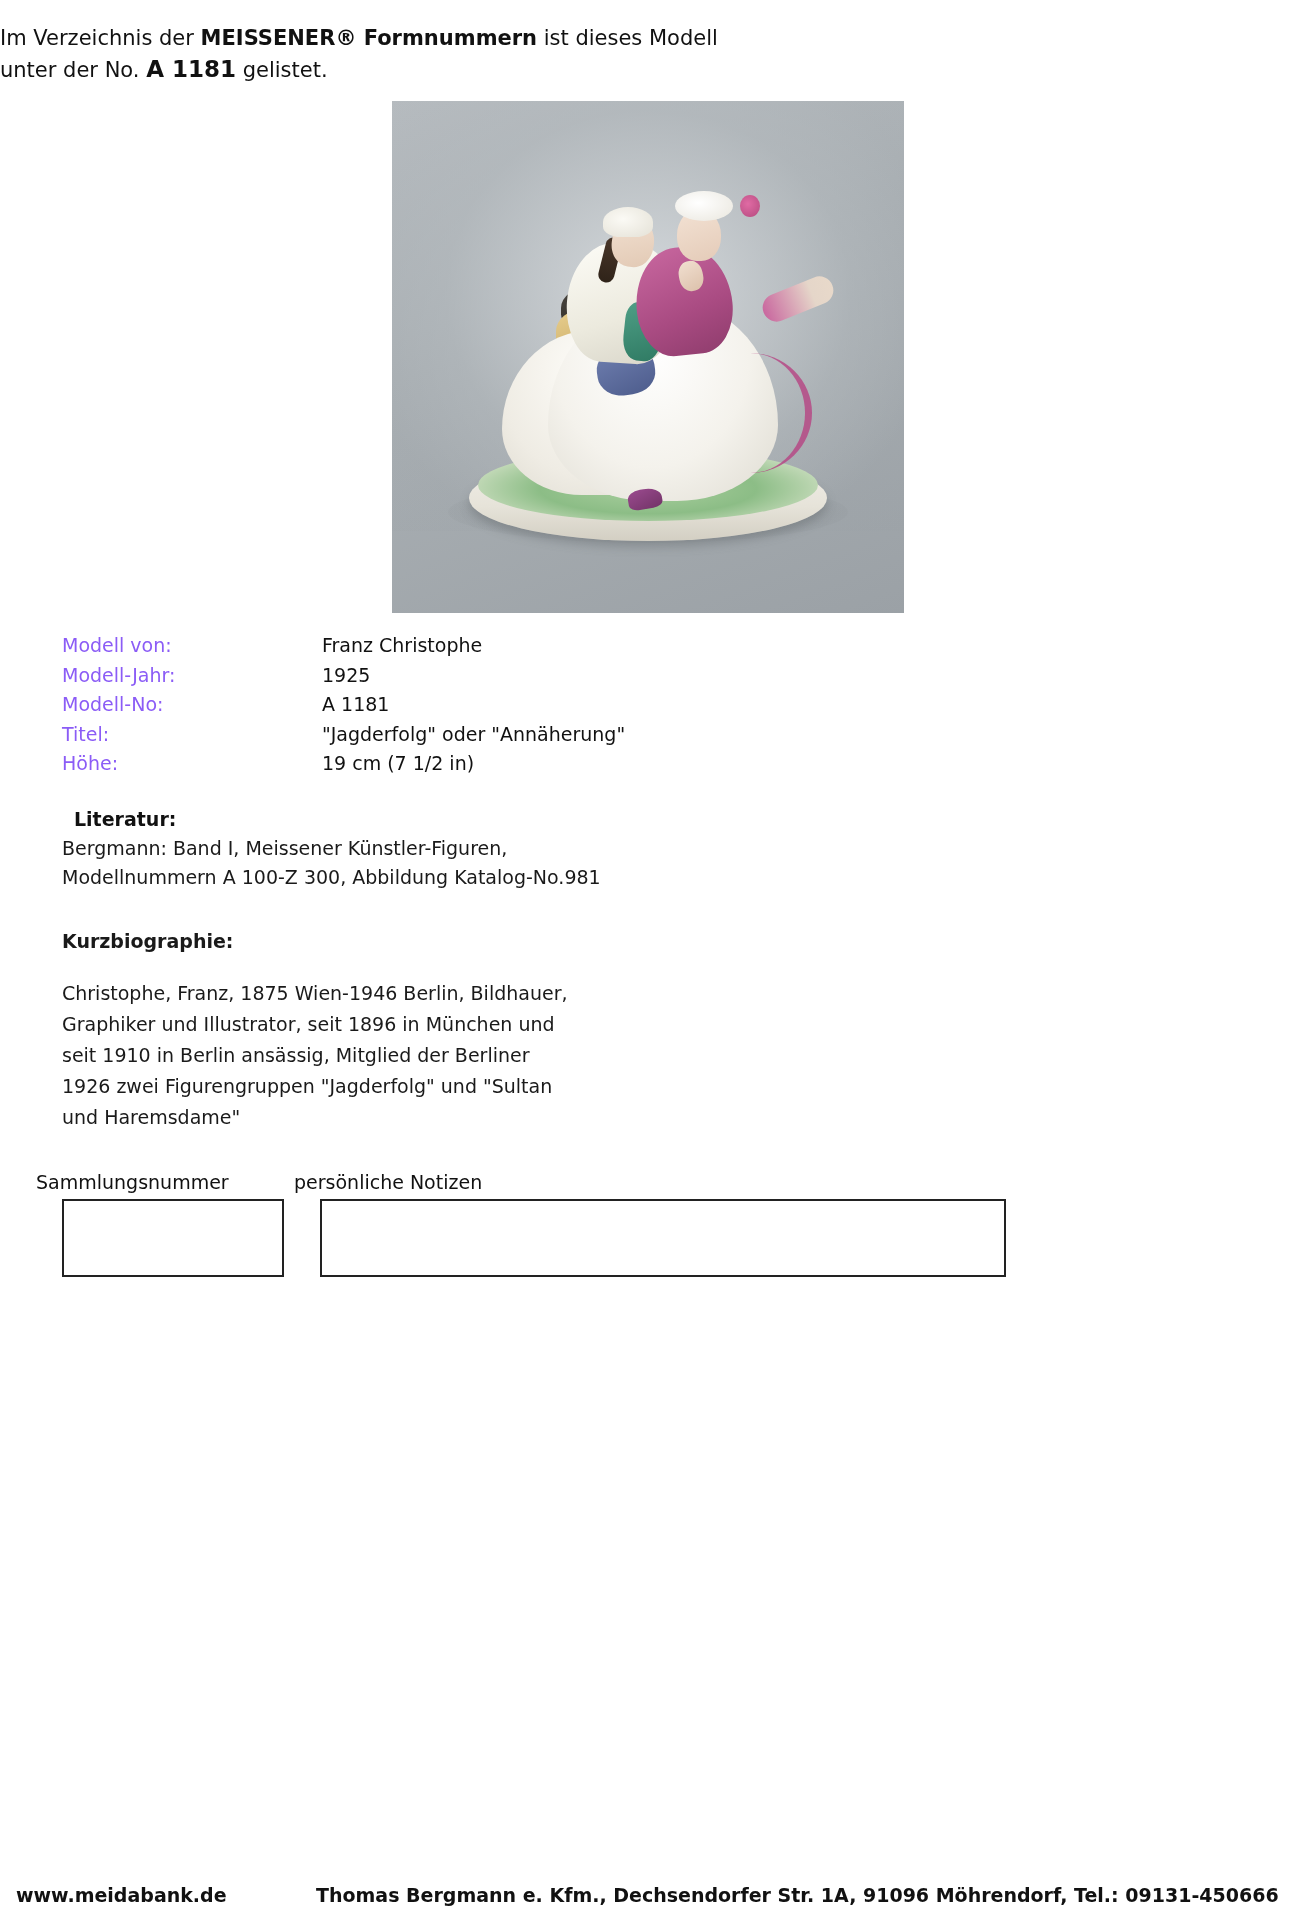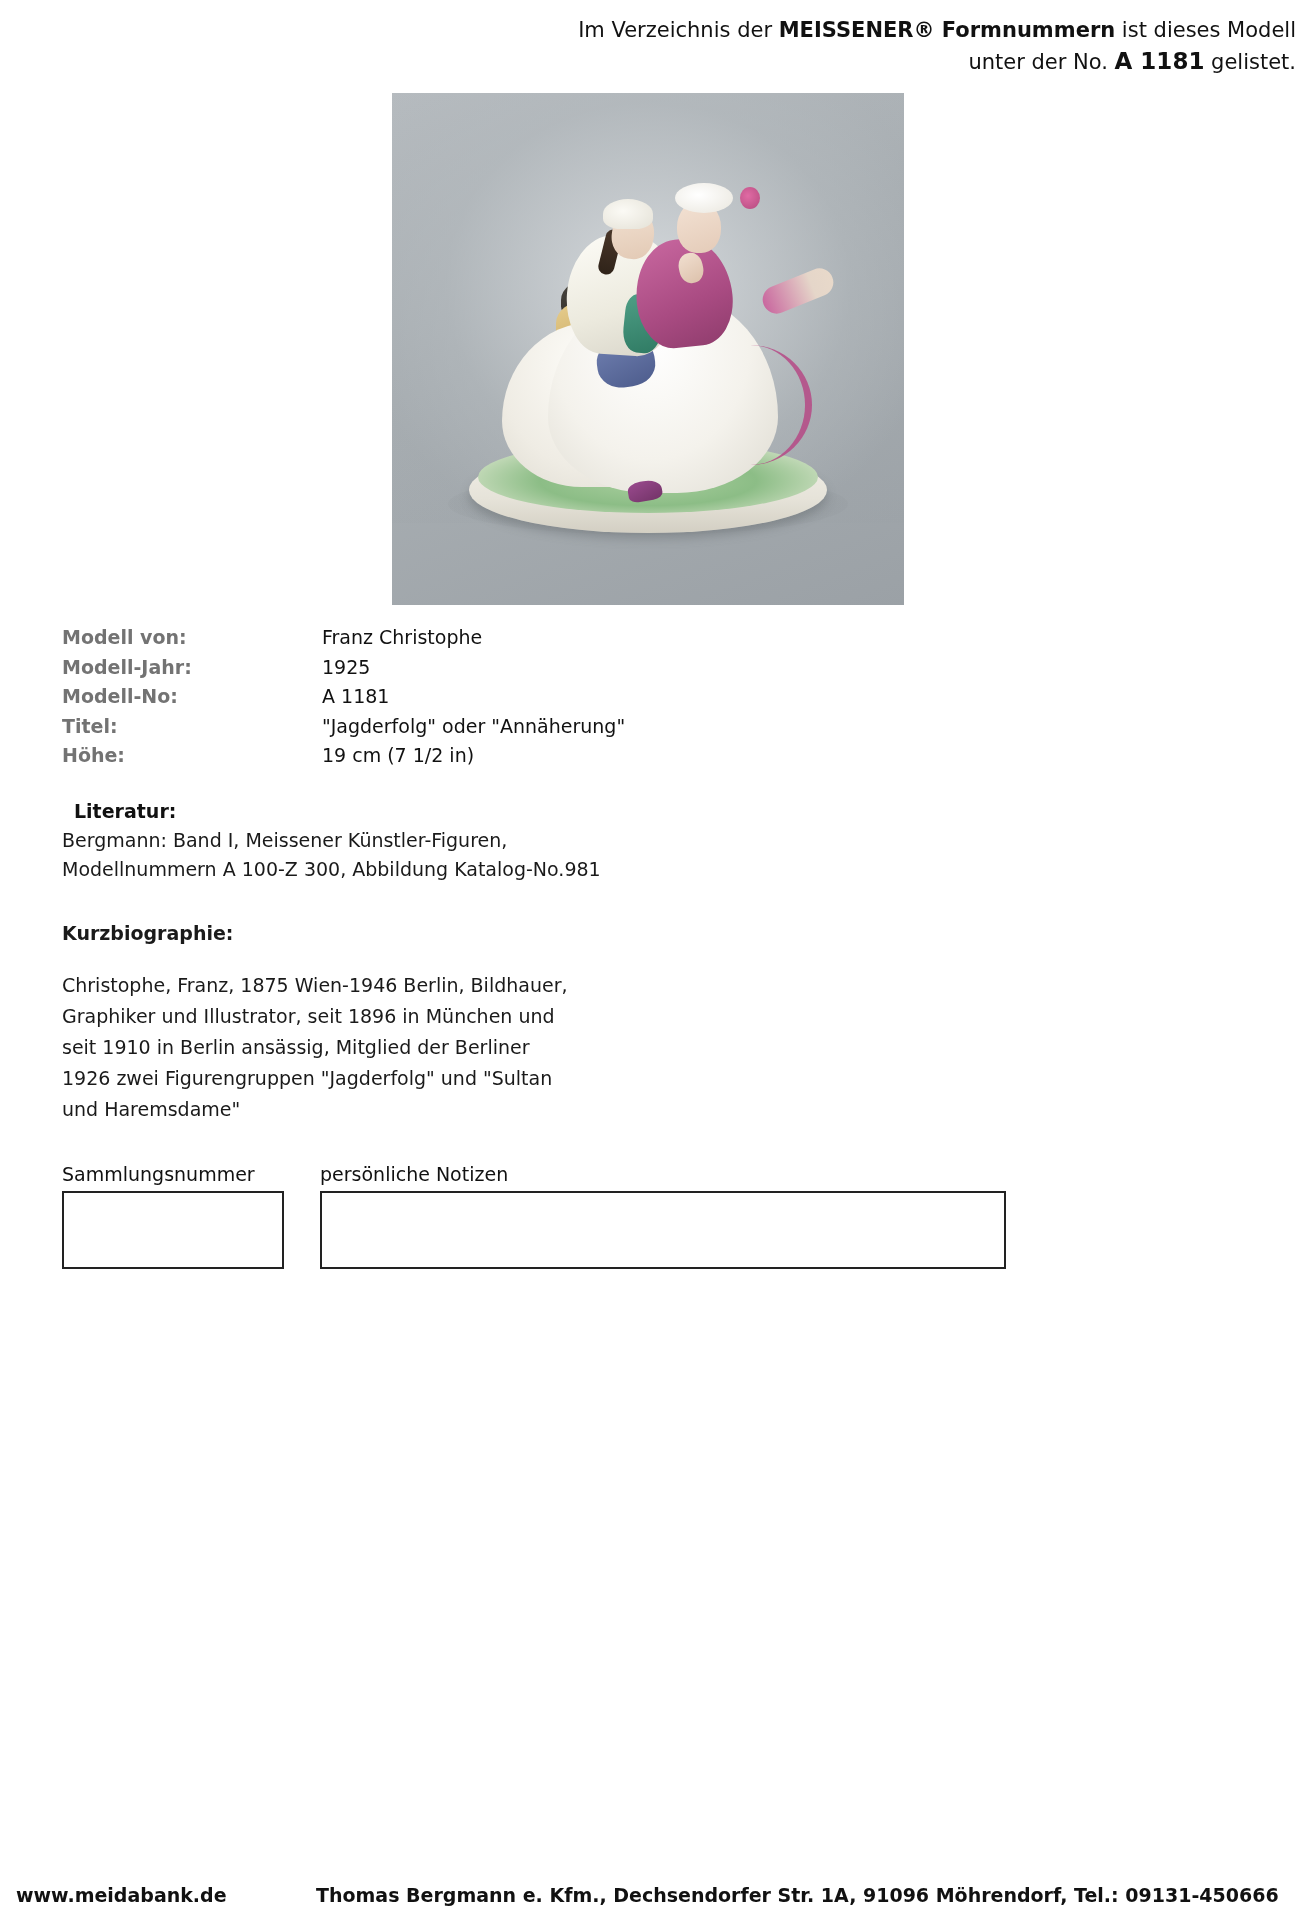--- a/index.html
+++ b/index.html
@@ -18,22 +18,22 @@
 
   .page {
     position: relative;
     width: 1296px;
     height: 1920px;
     box-sizing: border-box;
   }
 
   
   .header {
-    text-align: right;
-    padding-top: 16px;
+    text-align: left;
+    padding-top: 24px;
     font-size: 21px;
     line-height: 1.35;
     color: #111;
   }
   .header .line1 {
     font-weight: normal;
   }
   .header .line1 .strong {
     font-weight: bold;
   }
@@ -287,22 +287,22 @@
     margin-top: 18px;
     padding-left: 62px;
     font-size: 19px;
     line-height: 1.55;
   }
   .data-row {
     display: flex;
   }
   .data-label {
     width: 260px;
-    font-weight: bold;
-    color: #737373;
+    font-weight: normal;
+    color: #8b5cf6;
   }
   .data-value {
     color: #111;
   }
 
   .section {
     padding-left: 62px;
     font-size: 19px;
     line-height: 1.55;
   }
@@ -322,25 +322,25 @@
     font-weight: bold;
     margin-top: 34px;
   }
   .bio-body {
     margin-top: 22px;
     line-height: 1.63;
   }
 
   
   .boxes-labels {
-    padding-left: 62px;
     margin-top: 38px;
     font-size: 19px;
     display: flex;
     color: #111;
+    margin-left: 36px;
   }
   .boxes-labels .l1 { width: 258px; }
   .boxes {
     padding-left: 62px;
     margin-top: 6px;
     display: flex;
   }
   .box-small {
     width: 222px;
     height: 78px;

